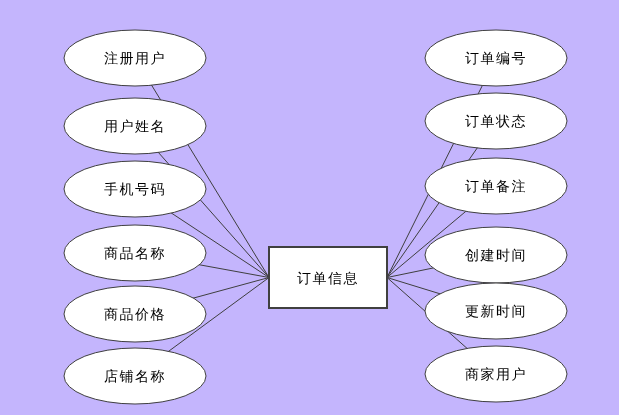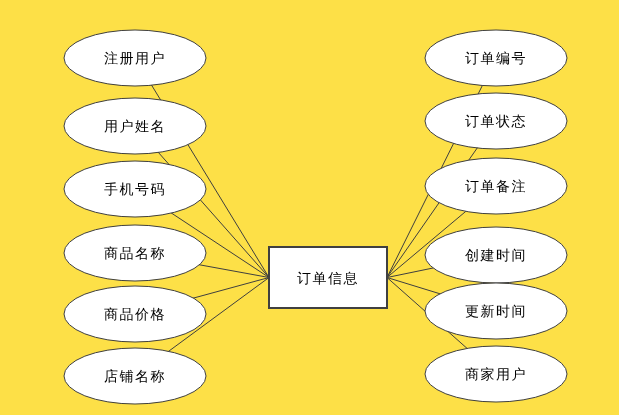--- a/index.html
+++ b/index.html
@@ -1,20 +1,20 @@
 <!DOCTYPE html>
 <html><head>
 <meta charset="utf-8">
 <style>
   html, body { margin: 0; padding: 0; background: #ffffff; }
   .page {
     position: relative;
     width: 619px;
     height: 415px;
-    background: #fde047;
+    background: #c4b5fd;
     overflow: hidden;
     font-family: "DejaVu Sans", sans-serif;
   }
   svg text {
     font-family: "DejaVu Sans", sans-serif;
     font-size: 14px;
     letter-spacing: 1.5px;
     fill: #000000;
   }
 </style>

